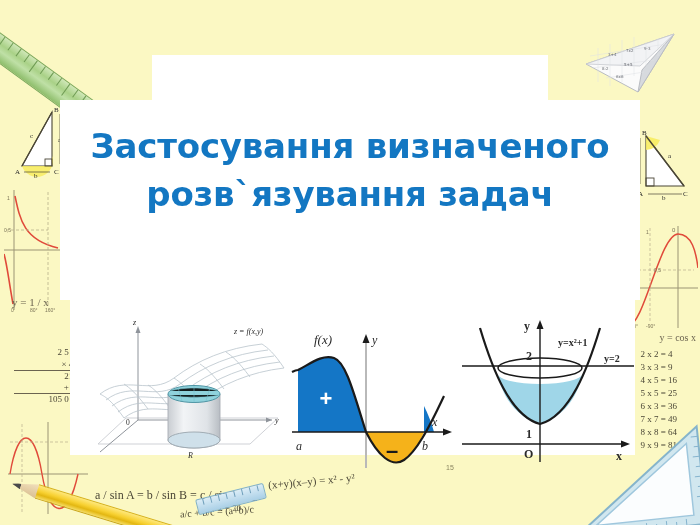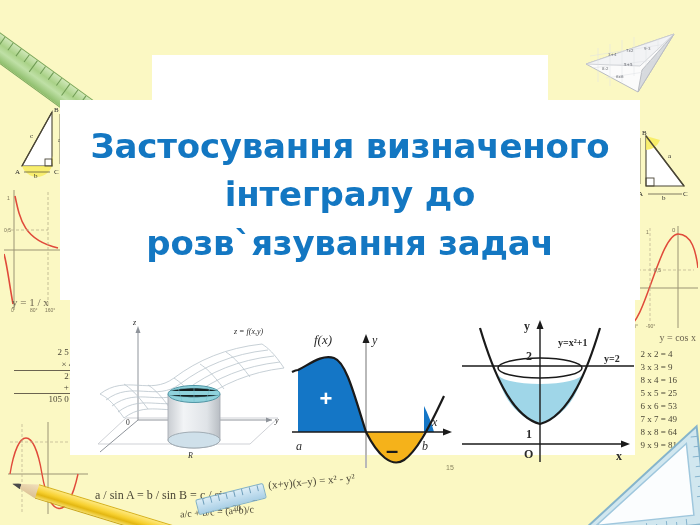--- a/index.html
+++ b/index.html
@@ -275,23 +275,23 @@
     <text x="46" y="10" font-size="6" fill="#7c7558">0</text>
     <text x="28" y="50" font-size="5" fill="#7c7558">0,5</text>
     <text x="0" y="106" font-size="5" fill="#7c7558">-180°</text>
     <text x="20" y="106" font-size="5" fill="#7c7558">-90°</text>
   </svg>
   <div class="deco deco-text" style="right:4px; top:332px; font-size:10px;">y = cos x</div>
 
   <div class="deco formula" style="right:23px; top:348px; font-size:9px; line-height:1.45;">
     <div>2 x 2 = 4</div>
     <div>3 x 3 = 9</div>
-    <div>8 x 4 = 16</div>
+    <div>4 x 5 = 16</div>
     <div>5 x 5 = 25</div>
-    <div>6 x 6 = 53</div>
+    <div>6 x 3 = 36</div>
     <div>7 x 7 = 49</div>
     <div>8 x 8 = 64</div>
     <div>9 x 9 = 81</div>
   </div>
 
   <div class="deco formula" style="left:218px; bottom:10px; font-size:9px; line-height:1.4;">
     <div>x= 25 + 45</div>
     <div style="border-top:1px solid #6b6450; padding-top:1px;">x = 70</div>
   </div>
   <div class="deco formula" style="left:268px; bottom:38px; font-size:11px; transform:rotate(-5deg);">(x+y)(x–y) = x² - y²</div>
@@ -333,21 +333,20 @@
     </g>
   </svg>
 
   <div id="panel-title-ext"></div>
   <div id="panel"></div>
   <div id="panel-left-ext"></div>
   <div id="panel-right-ext"></div>
 
   <div id="title">
     <span class="line">Застосування визначеного</span>
-    <span class="line">інтегралу до</span>
     <span class="line">розв`язування  задач</span>
   </div>
 
   <svg class="fig" id="fig-surface" viewBox="0 0 196 150">
     <defs>
       <linearGradient id="cylSide" x1="0" y1="0" x2="1" y2="0">
         <stop offset="0%" stop-color="#c9cdd2"></stop>
         <stop offset="30%" stop-color="#f2f4f6"></stop>
         <stop offset="75%" stop-color="#dfe3e7"></stop>
         <stop offset="100%" stop-color="#b8bdc3"></stop>

